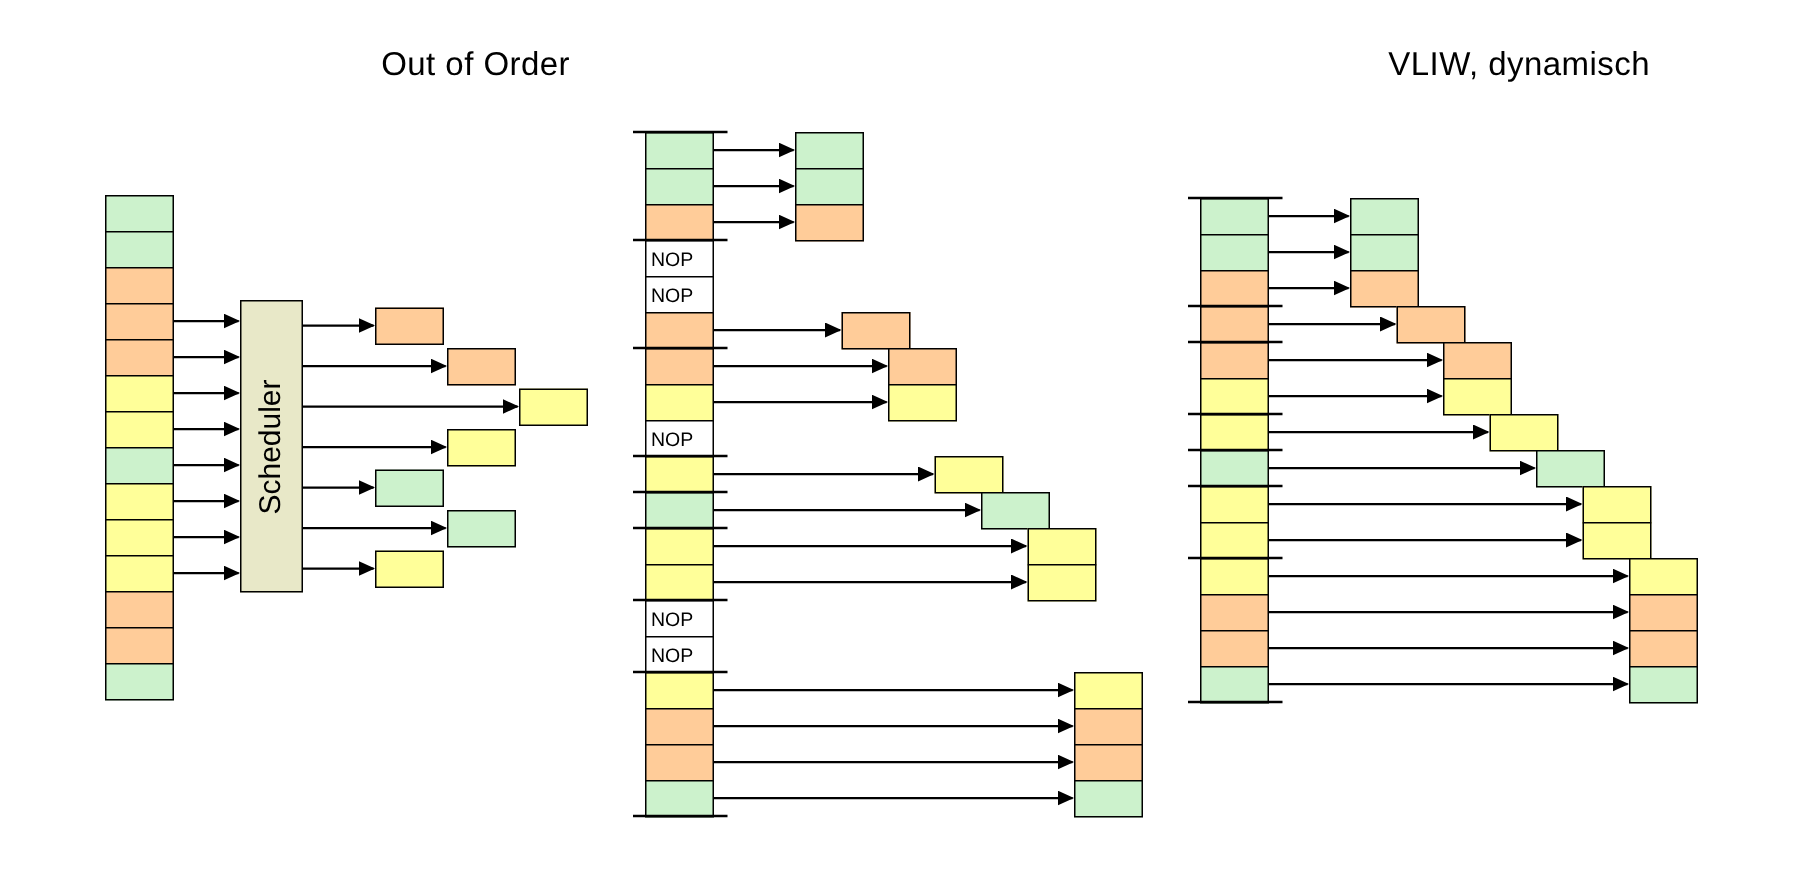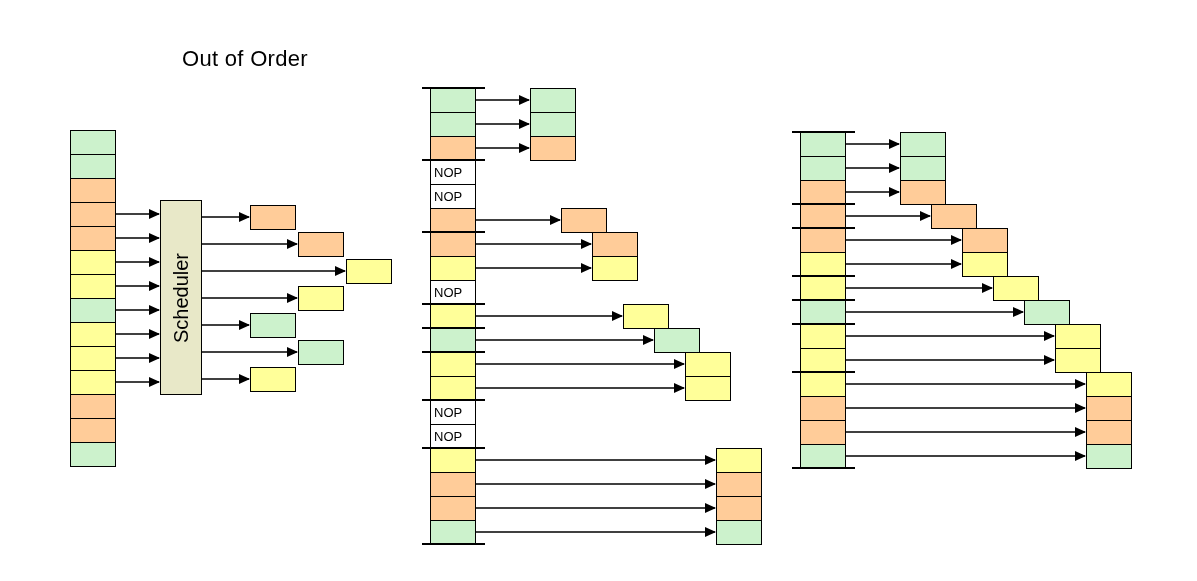--- a/index.html
+++ b/index.html
@@ -1,38 +1,39 @@
 <!DOCTYPE html>
 <html><head>
 <meta charset="utf-8">
 <style>
   * { margin:0; padding:0; box-sizing:border-box; }
   html,body { background:#ffffff; }
   body { font-family:"Liberation Sans", sans-serif; }
   #canvas { position:relative; width:1197px; height:581px; background:#ffffff; overflow:hidden; }
-  .title { position:absolute; top:46px; font-size:22px; color:#000; text-align:center; letter-spacing:0.3px; }
+  .title { position:absolute; top:30px; font-size:22px; color:#000; text-align:right; letter-spacing:0.3px; }
   #t0 { left:110px; width:270px; }
   #t1 { left:450px; width:270px; }
   #t2 { left:810px; width:290px; }
   #layer { position:absolute; left:0; top:0; z-index:3; pointer-events:none; }
   #boxes { position:absolute; left:0; top:0; width:100%; height:100%; z-index:1; }
   .ibox { position:absolute; border:1px solid #000; z-index:1; }
   .noplabel { display:block; font-size:13px; line-height:23px; padding-left:3px; color:#000; }
   #scheduler { position:absolute; border:1px solid #000; z-index:2; }
   #scheduler span {
     position:absolute; left:50%; top:50%;
     transform:translate(-50%,-50%) rotate(-90deg);
     font-size:20px; white-space:nowrap; color:#000;
   }
 </style>
 </head>
 <body>
 
 <div id="canvas">
   <div class="title" id="t0">Out of Order</div>
+  <div class="title" id="t2">VLIW, dynamisch</div>
 
   <div id="scheduler" style="left: 160px; top: 200px; width: 42px; height: 195px; background: rgb(232, 232, 200);">
     <span>Scheduler</span>
   </div>
 
   <div id="boxes">
       <div class="ibox" style="left: 70px; top: 130px; width: 46px; height: 25px; background: rgb(204, 242, 204);"></div>
       <div class="ibox" style="left: 70px; top: 154px; width: 46px; height: 25px; background: rgb(204, 242, 204);"></div>
       <div class="ibox" style="left: 70px; top: 178px; width: 46px; height: 25px; background: rgb(255, 204, 153);"></div>
       <div class="ibox" style="left: 70px; top: 202px; width: 46px; height: 25px; background: rgb(255, 204, 153);"></div>

